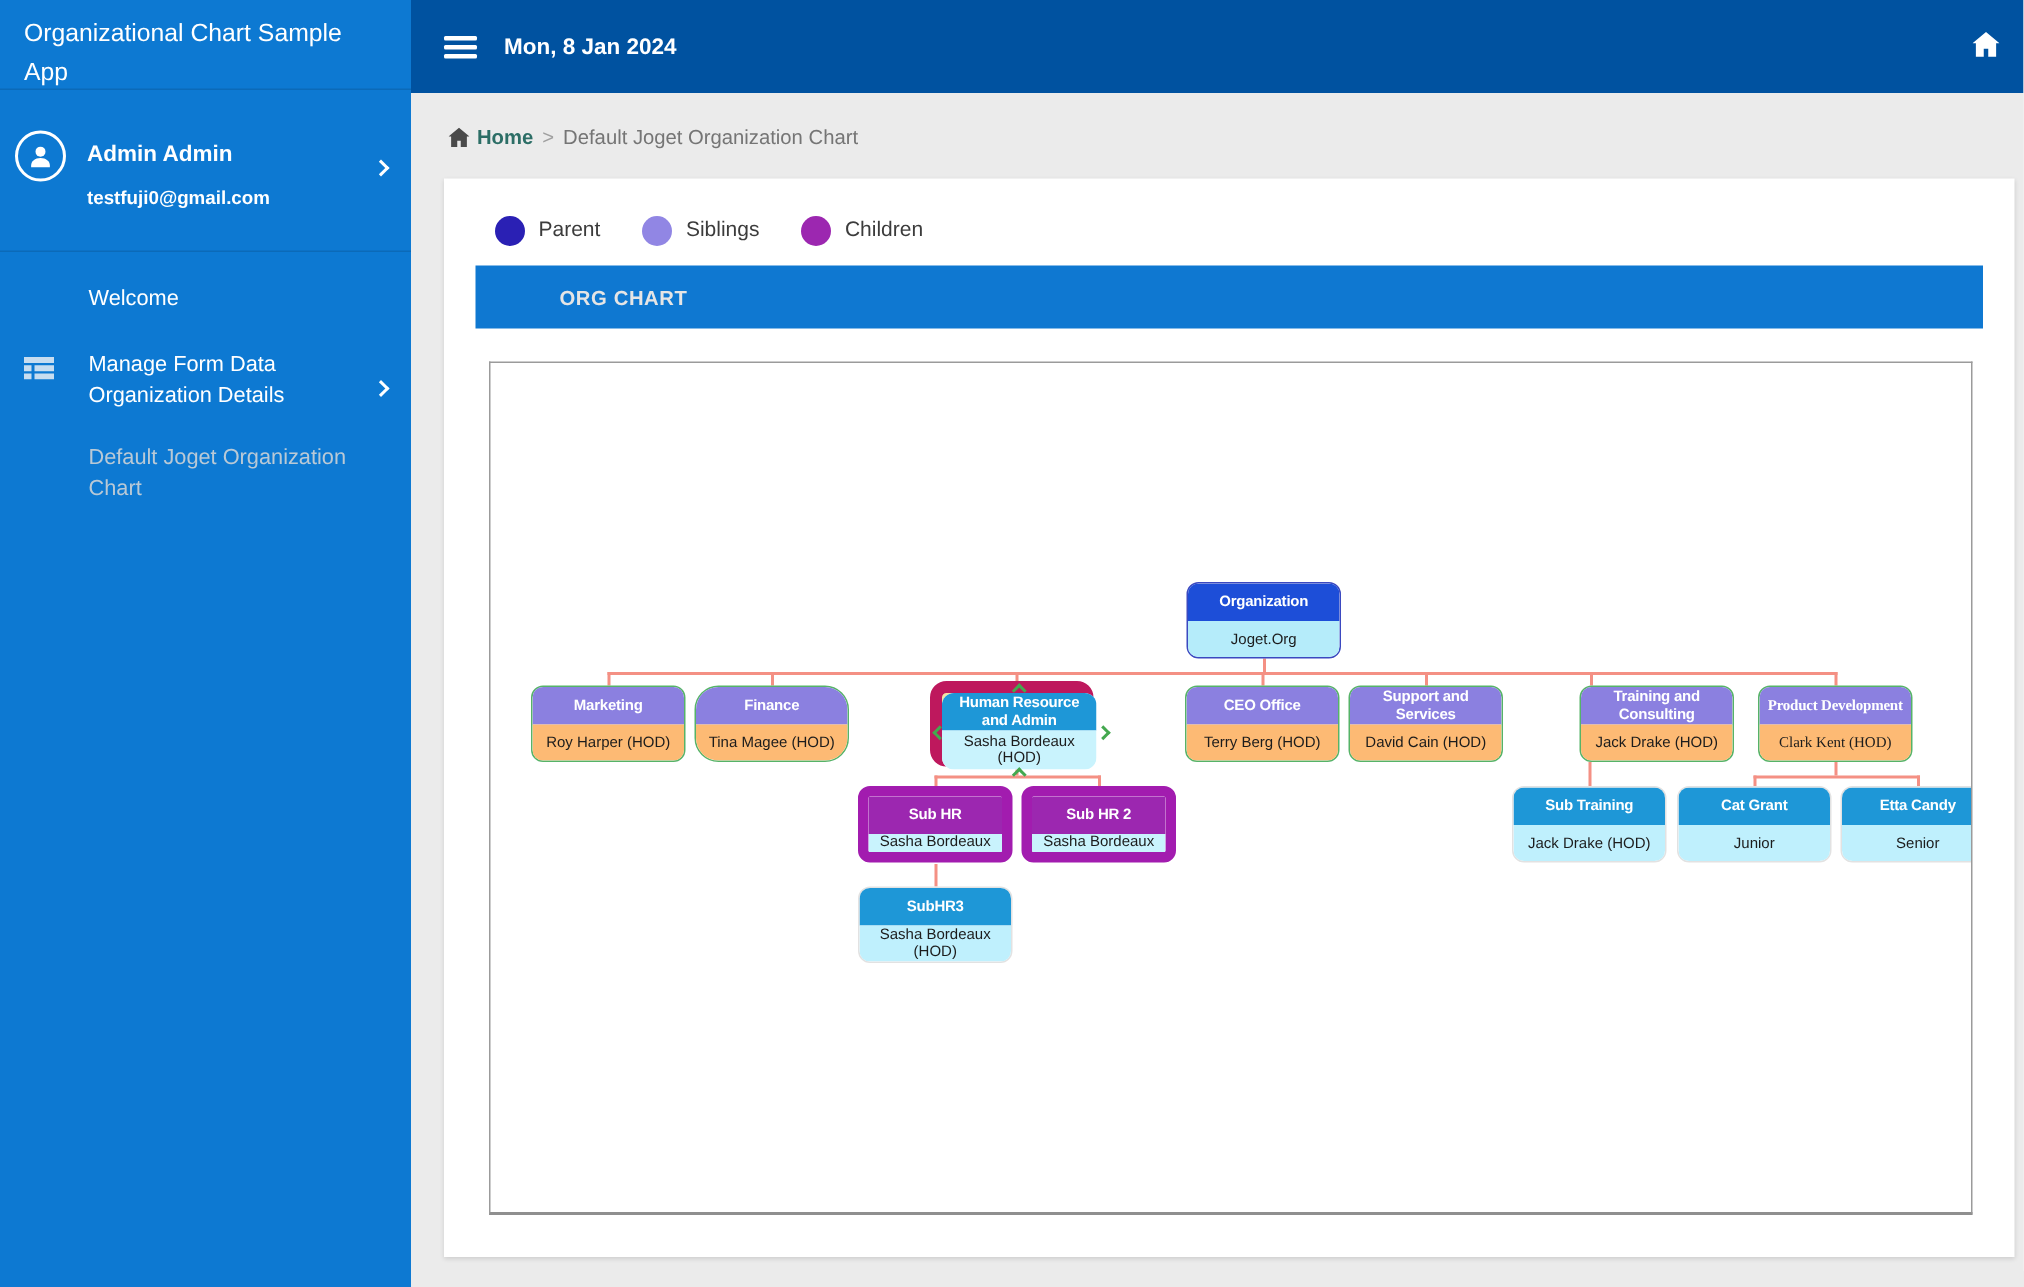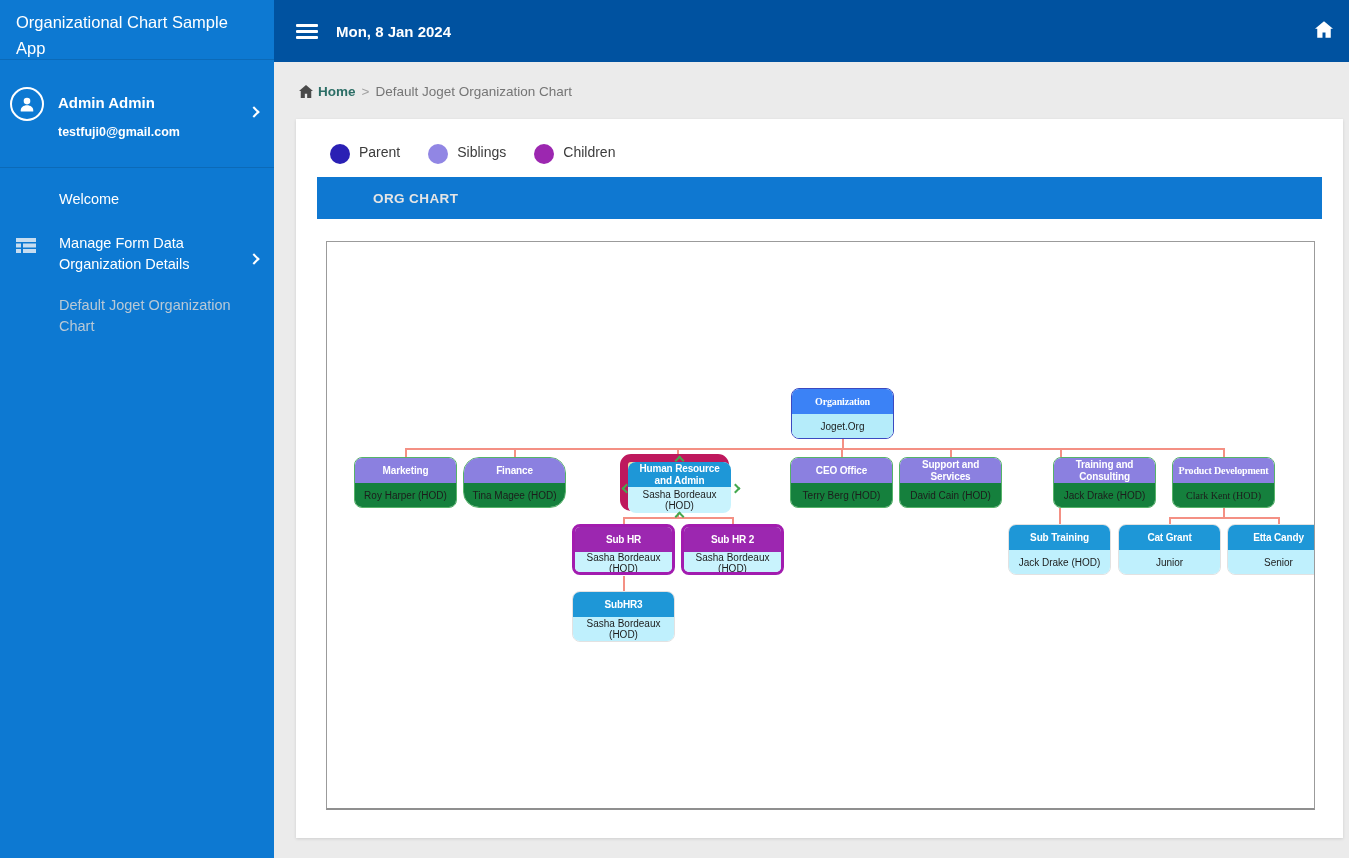--- a/index.html
+++ b/index.html
@@ -71,26 +71,26 @@
 
   
   .node { position:absolute; width:103px; height:51px; border-radius:8px; overflow:hidden;
           display:flex; flex-direction:column; background:#fff; cursor:pointer; }
   .node .hd { min-height:25px; color:#fff; font-weight:700; font-size:10px;
               letter-spacing:-0.15px; display:flex; align-items:center; justify-content:center;
               text-align:center; line-height:1.15; padding:1px 2px; }
   .node .bd { flex:1; display:flex; align-items:center; justify-content:center;
               font-size:10px; color:#1c1c1c; text-align:center; padding:0 3px; }
   .t-parent   { border:1px solid #3b49c0; }
-  .t-parent .hd { background:#3b82f6;font-family:Liberation Serif, serif; }
+  .t-parent .hd { background:#1d4ed8; }
   .t-parent .bd { background:#b5ecfa; }
   .t-sibling  { border:1px solid #56b368; }
   .t-sibling .hd { background:#8b80e0; }
-  .t-sibling .bd { background:#15803d; }
-  .t-child    { border:3px solid #a21caf; }
+  .t-sibling .bd { background:#fdba74; }
+  .t-child    { border:7px solid #a21caf; }
   .t-child .hd { background:#9c27b0; }
   .t-child .bd { background:#c9f3fd; }
   .t-default  { border:1px solid #e2e2e2; }
   .t-default .hd { background:#1e97d7; }
   .t-default .bd { background:#bff0fd; }
 
   .hr-wrap { position:absolute; left:293px; top:212px; width:109px; height:57px;
              border:8px solid #be185d; border-radius:11px; background:#f1e3a4; cursor:pointer; }
   .hr-wrap .node { position:absolute; left:0; top:0; }
   .hr-wrap .node .hd { background:#1e97d7; }

